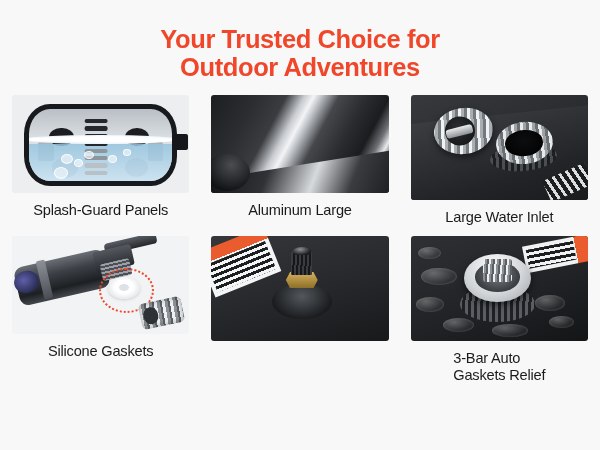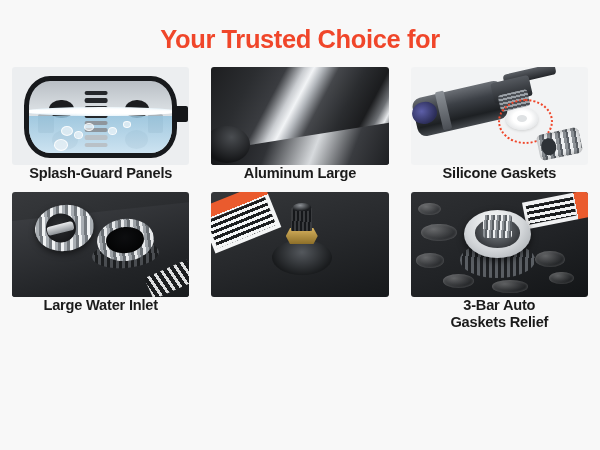--- a/index.html
+++ b/index.html
@@ -34,22 +34,23 @@
   }
   .card{display:flex;flex-direction:column;align-items:center;}
   .thumb{
     width:100%;height:98px;
     border-radius:3px;
     overflow:hidden;position:relative;
     background:#202225;
   }
   .card.r2 .thumb{height:105px;}
   .caption{
-    text-align:center;
-    font-weight:bold;
+    margin-top:9px;
+    text-align:left;
+    font-weight:normal;
     font-size:14.6px;
     line-height:17px;
     color:#1b1b1b;
     letter-spacing:-0.2px;
   }
   .caption .ln{display:block;}
 
   
   .a1{background:#eceef0;}
   .a1 .tank{
@@ -282,20 +283,21 @@
     background:repeating-linear-gradient(180deg,#1b1d1f 0 3px,#f0f1f2 3px 6px);
   }
 </style>
 </head>
 <body>
 
 <div class="page">
 
   <div class="headline">
     <span class="l1">Your Trusted Choice for</span>
+    <span class="l2">Outdoor Adventures</span>
   </div>
 
   <div class="grid">
 
     <div class="card">
       <div class="thumb a1">
         <div class="tank">
           <div class="pad" style="left:6%;top:46%"></div>
           <div class="pad" style="right:6%;top:46%"></div>
           <div class="hole" style="left:14%;top:26%;width:17%;height:26%"></div>
@@ -331,48 +333,48 @@
     <div class="card">
       <div class="thumb a2">
         <div class="edge"></div>
         <div class="cap"></div>
       </div>
       <div class="caption">
         <span class="ln">Aluminum Large</span>
       </div>
     </div>
 
+    <div class="card r2">
+      <div class="thumb a4">
+        <div class="surf"></div>
+        <div class="collar"></div>
+        <div class="port"></div>
+        <div class="cap"></div>
+        <div class="stem"></div>
+        <div class="label"></div>
+      </div>
+      <div class="caption">
+        <span class="ln">Large Water Inlet</span>
+      </div>
+    </div>
+
     <div class="card">
       <div class="thumb a3">
         <div class="tube"></div>
         <div class="body"></div>
         <div class="ring"></div>
         <div class="lens"></div>
         <div class="neck"></div>
         <div class="thread"></div>
         <div class="gasket"></div>
         <div class="circle"></div>
         <div class="nut"></div>
       </div>
       <div class="caption">
         <span class="ln">Silicone Gaskets</span>
-      </div>
-    </div>
-
-    <div class="card r2">
-      <div class="thumb a4">
-        <div class="surf"></div>
-        <div class="collar"></div>
-        <div class="port"></div>
-        <div class="cap"></div>
-        <div class="stem"></div>
-        <div class="label"></div>
-      </div>
-      <div class="caption">
-        <span class="ln">Large Water Inlet</span>
       </div>
     </div>
 
     <div class="card r2">
       <div class="thumb a5">
         <div class="warn">
             <div class="bars"></div>
           </div>
         <div class="base"></div>
         <div class="hex"></div>

